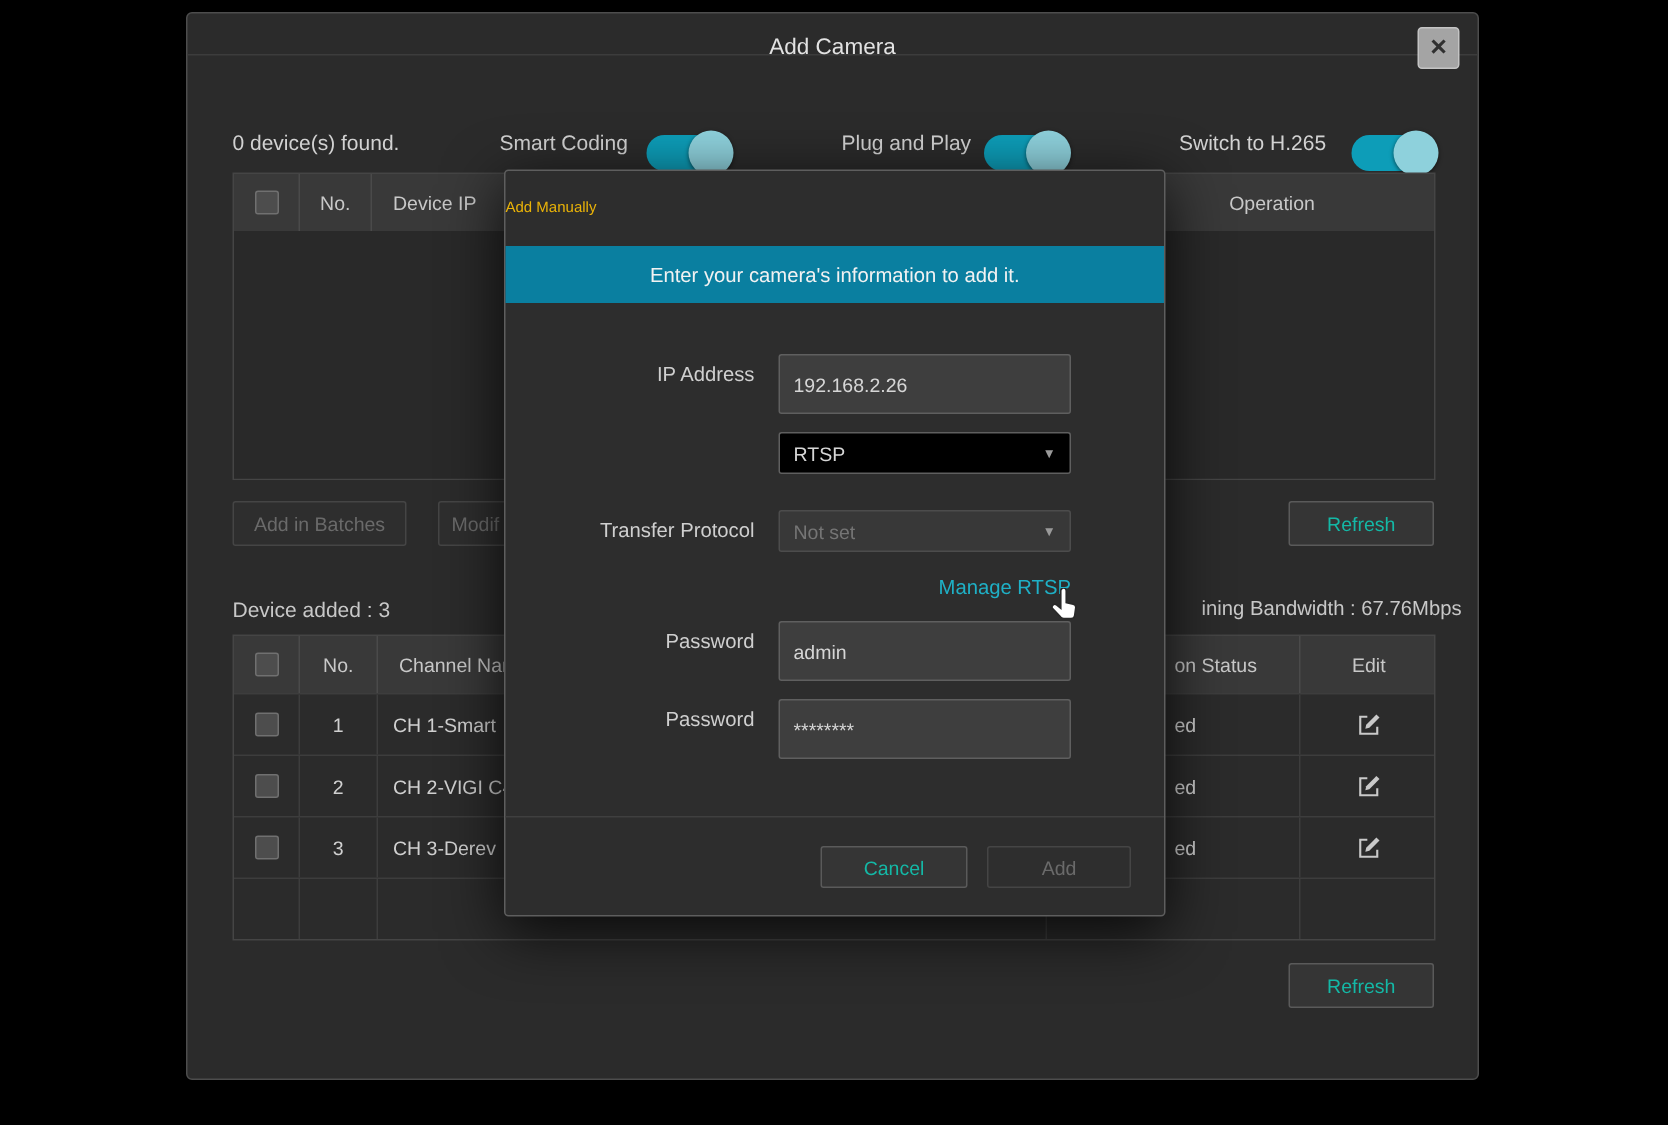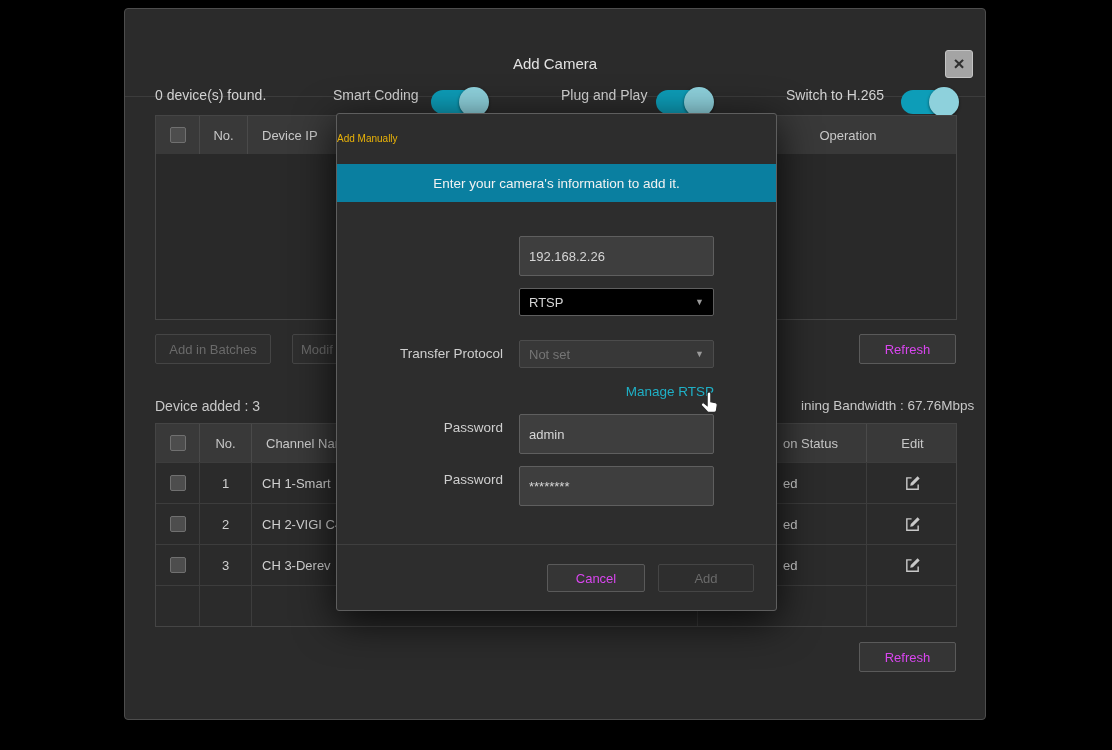--- a/index.html
+++ b/index.html
@@ -2,21 +2,21 @@
 <html><head>
 <meta charset="utf-8">
 <style>
   * { margin:0; padding:0; box-sizing:border-box; }
   html,body { width:1112px; height:750px; background:#000; font-family:"Liberation Sans", sans-serif; overflow:hidden; }
   .stage { position:relative; width:1112px; height:750px; background:#000; }
 
   
   .dialog { position:absolute; left:124px; top:8px; width:862px; height:712px;
             background:#2b2b2b; border:1px solid #4d4d4d; border-radius:4px; }
-  .titlebar { position:absolute; left:0; top:0; width:100%; height:56px; border-bottom:1px solid #3c3c3c;margin-top:32px; }
+  .titlebar { position:absolute; left:0; top:0; width:100%; height:28px; border-bottom:1px solid #3c3c3c; }
   .title { width:100%; text-align:center; line-height:46px; font-size:15px; color:#e2e2e2; }
   .close-btn { position:absolute; right:12px; top:9px; width:28px; height:28px; background:#a4a4a4;
                border:1px solid #c4c4c4; border-radius:3px; color:#303030; font-size:19px; line-height:26px;
                text-align:center; cursor:pointer; font-weight:bold; }
 
   .teal-text { color:#1fb0c6; font-size:14px; }
 
   
   .tb-item { position:absolute; font-size:14px; color:#d2d2d2; }
   .toggle { position:absolute; width:56px; height:24px; border-radius:12px; background:#0d9db8; cursor:pointer; }
@@ -33,21 +33,21 @@
   .t-row > div:last-child { border-right:none; }
   .cell-left { justify-content:flex-start !important; padding-left:10px; overflow:hidden; white-space:nowrap; }
   .head-left { justify-content:flex-start !important; padding-left:14px; overflow:hidden; white-space:nowrap; }
   .status-frag { justify-content:flex-start !important; padding-left:85px; overflow:hidden; white-space:nowrap; }
   .t1-cols { grid-template-columns:44px 48px 490px 220px; }
   .t2-cols { grid-template-columns:44px 52px 446px 169px 91px; }
   .t1-body { height:165px; background:#292929; }
   .checkbox { width:16px; height:16px; background:#4d4d4d; border:1px solid #707070; border-radius:2px; cursor:pointer; }
 
   
-  .btn { position:absolute; height:30px; background:#353535; border:1px solid #5a5a5a; color:#d946ef;
+  .btn { position:absolute; height:30px; background:#353535; border:1px solid #5a5a5a; color:#14b8a6;
          font-size:13px; border-radius:2px; display:flex; align-items:center; justify-content:center; cursor:pointer; }
   .btn.disabled { background:#2e2e2e; border-color:#454545; color:#6a6a6a; cursor:default; }
 
   .frag { position:absolute; font-size:13.5px; color:#c8c8c8; white-space:nowrap; }
 
   
   .modal { position:absolute; left:336px; top:113px; width:441px; height:498px; background:#2d2d2d;
            border:1px solid #5e5e5e; border-radius:3px; box-shadow:0 10px 40px rgba(0,0,0,.8); z-index:10; }
   .modal-title { width:100%; text-align:left; line-height:50px; font-size:10px; color:#eab308; }
   .banner { position:absolute; left:0; top:50px; width:100%; height:38px; background:#0a7fa0; color:#f2f2f2;
@@ -189,20 +189,21 @@
       </div>
     </div>
 
     <div class="btn" style="right:29px; top:633px; width:97px;">Refresh</div>
   </div>
 
   <div class="modal">
     <div class="modal-title">Add Manually</div>
     <div class="banner">Enter your camera's information to add it.</div>
 
+    <div class="f-label" style="top:122px;">IP Address</div>
     <input class="f-input" style="top: 122px;" type="text" value="192.168.2.26">
 
     <div class="f-select" style="top:174px;">
       <span>RTSP</span>
       <span class="chev">▼</span>
     </div>
 
     <div class="f-label" style="top:226px;">Transfer Protocol</div>
     <div class="f-select disabled" style="top:226px;">
       <span>Not set</span>

